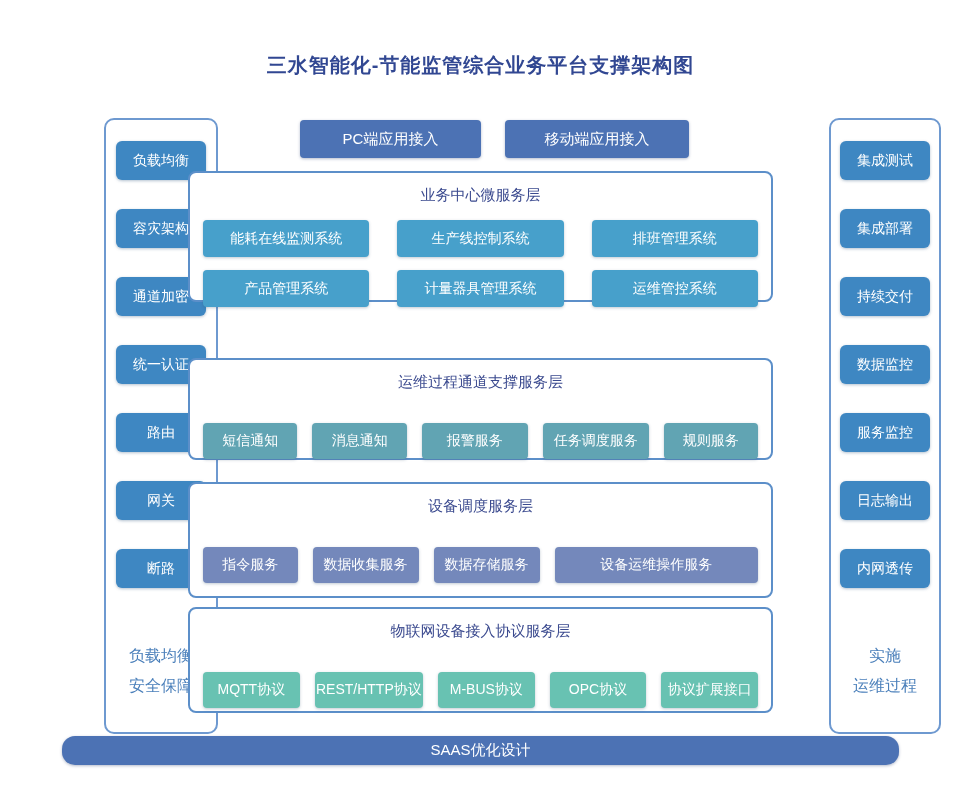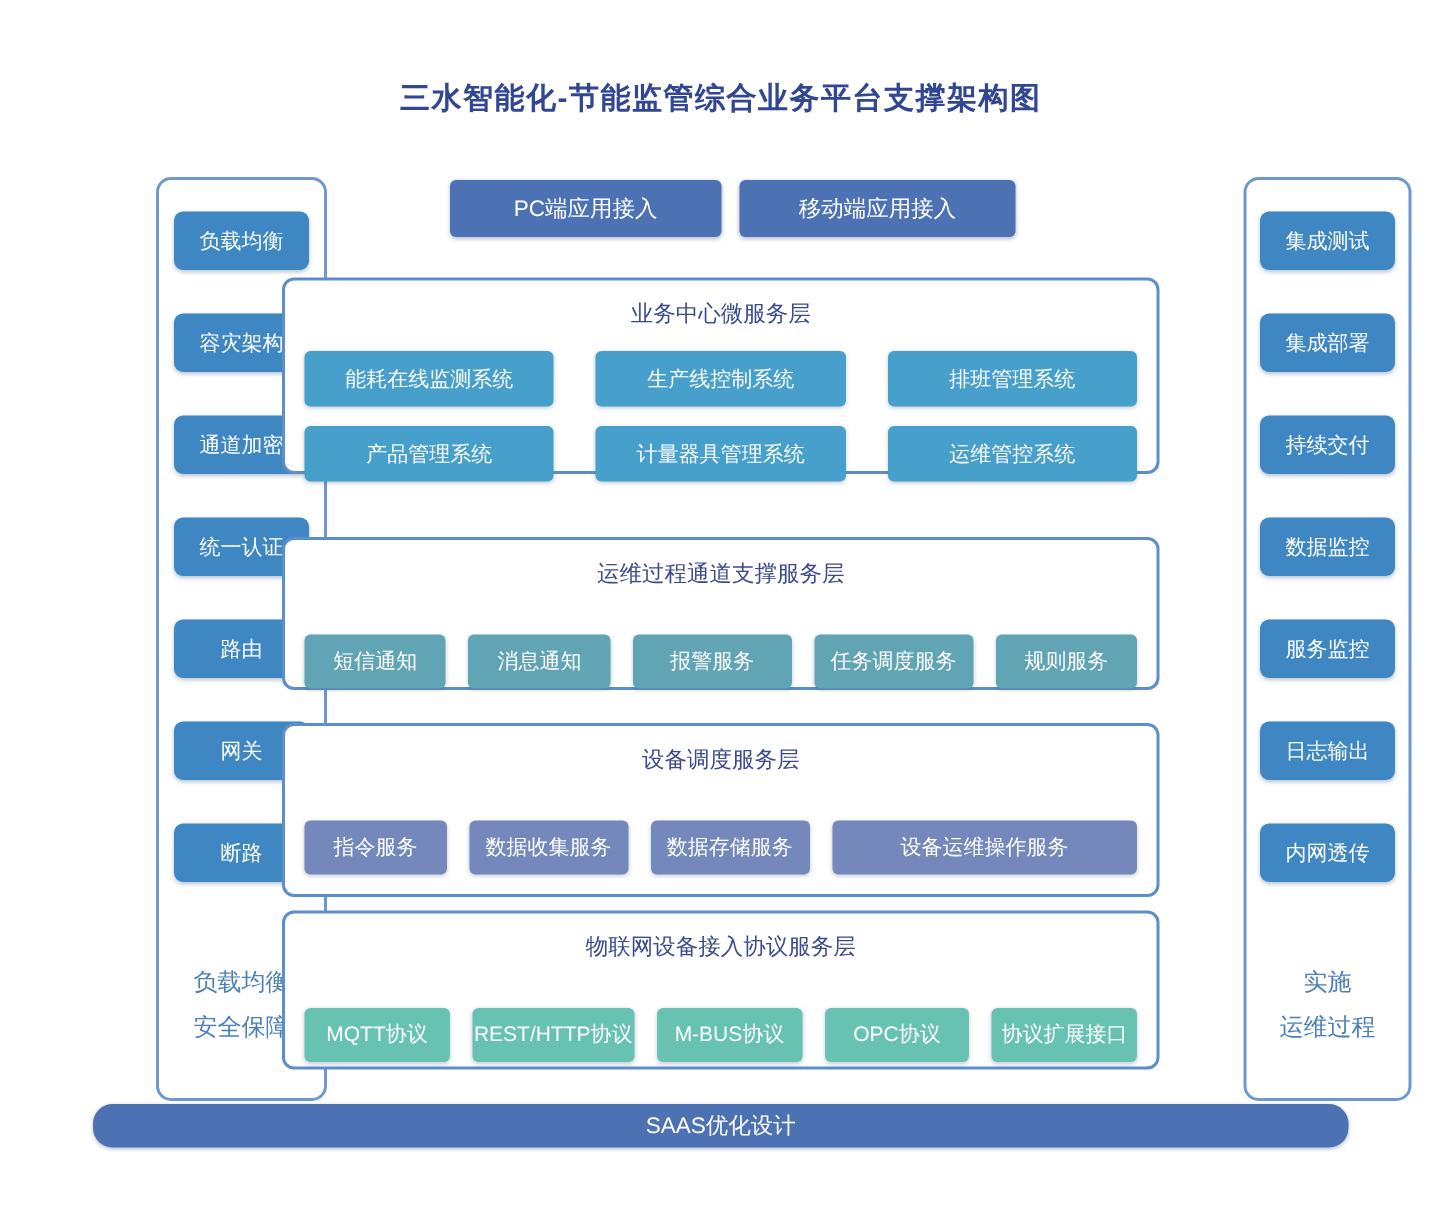--- a/index.html
+++ b/index.html
@@ -36,21 +36,21 @@
     white-space: nowrap;
   }
   .panel-caption {
     margin-top: 24px;
     text-align: center;
     color: #4A7FBA; font-size: 16px; line-height: 1.85;
   }
   
   .top-buttons {
     position: absolute; left: 300px; top: 120px;
-    display: flex; gap: 12px;
+    display: flex; gap: 24px;
   }
   .access-btn {
     height: 38px; background: #4C72B4; border-radius: 4px;
     color: #ffffff; font-size: 15px;
     display: flex; align-items: center; justify-content: center;
     box-shadow: 0 1px 3px rgba(40,60,110,0.35);
   }
   .access-btn.pc     { width: 181px; }
   .access-btn.mobile { width: 184px; }
   
@@ -74,21 +74,21 @@
     display: flex; gap: 15px;
   }
   .sbox {
     height: 36px; border-radius: 4px;
     color: #ffffff; font-size: 14px;
     display: flex; align-items: center; justify-content: center;
     box-shadow: 0 1px 3px rgba(50,80,110,0.30);
     white-space: nowrap;
   }
   .grid .sbox { height: 37px; }
-  .sec1 { top: 185px; height: 131px; }
+  .sec1 { top: 171px; height: 131px; }
   .sec2 { top: 358px; height: 102px; }
   .sec3 { top: 482px; height: 116px; }
   .sec4 { top: 607px; height: 106px; }
   .c-biz  { background: #47A0CB; }
   .c-ops  { background: #61A4B3; }
   .c-dev  { background: #7488BB; }
   .c-iot  { background: #68C2B2; }
   .f1  { flex: 1; }
   .f11 { flex: 1.12; }
   .f21 { flex: 2.15; }

